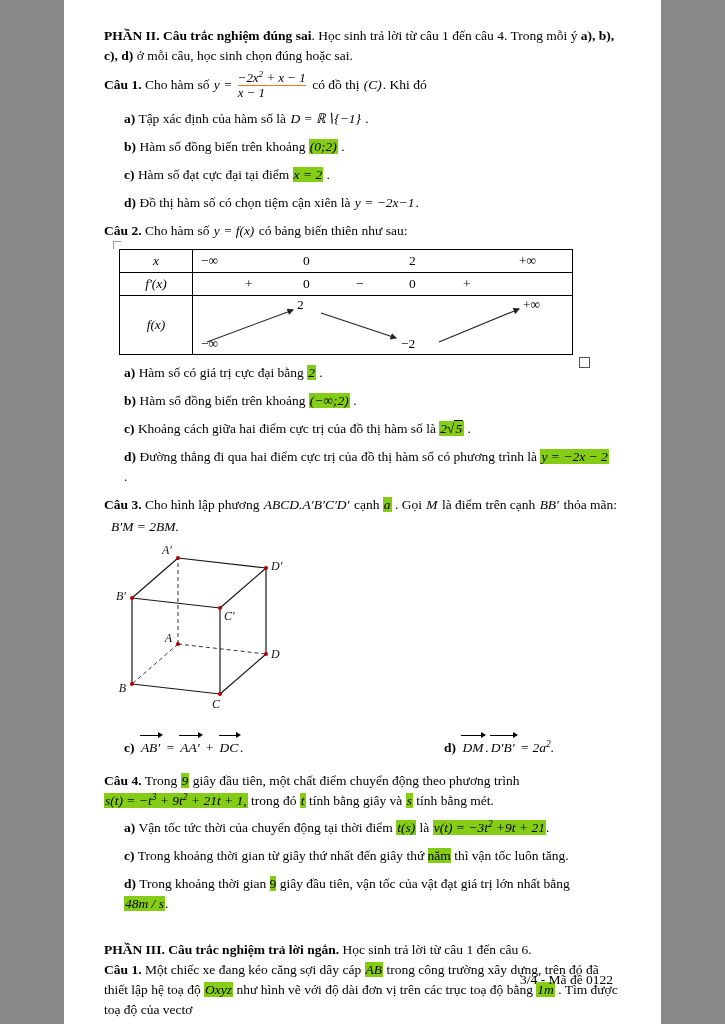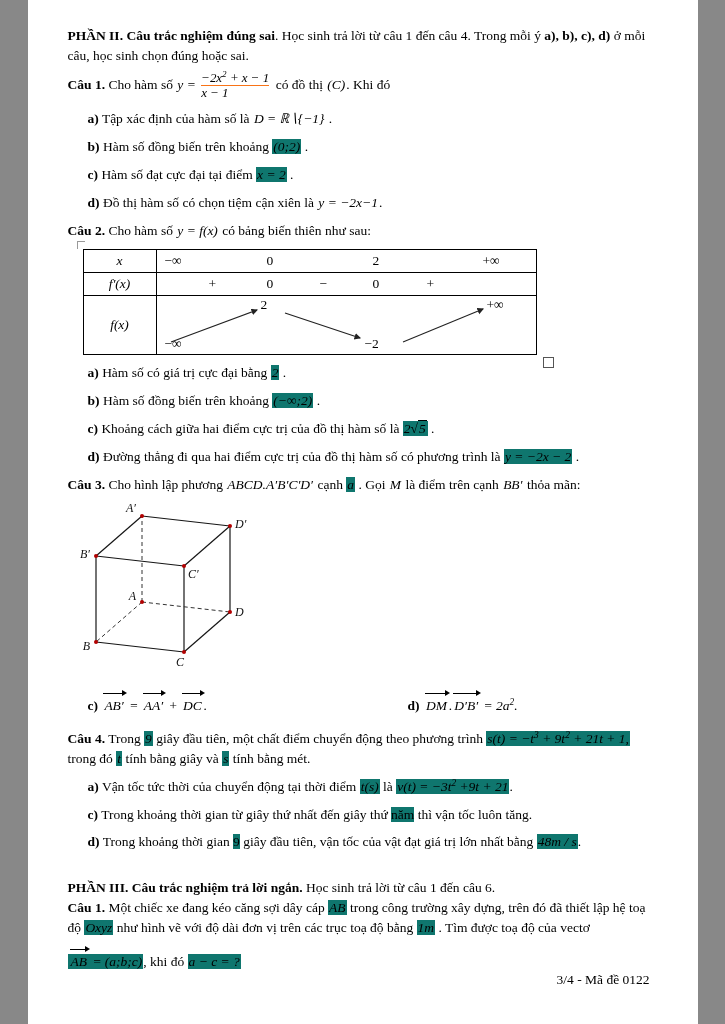--- a/index.html
+++ b/index.html
@@ -1,26 +1,26 @@
 <!DOCTYPE html>
 <html><head>
 <meta charset="utf-8">
 <style>
   html,body{margin:0;padding:0;background:#888;}
   .page{
-    width:670px;height:1024px;margin:0 auto;background:#fff;position:relative;
+    width:597px;height:1024px;margin:0 auto;background:#fff;position:relative;
     font-family:"Liberation Serif","DejaVu Serif",serif;font-size:13.5px;color:#000;
     box-sizing:border-box;padding:26px 40px 0 40px;overflow:hidden;
   }
   p{margin:8px;line-height:1.48;}
   .para{margin:0;}
   .q{margin-top:5px;}
   .item{margin-left:20px;}
   .b{font-weight:700;}
-  .hl{background:#0f766e;}
+  .hl{background:#84cc16;}
   .math{font-style:italic;padding:0 1px;white-space:nowrap;}
   .sup{font-size:0.7em;vertical-align:0.5em;line-height:0;}
   .vec{position:relative;display:inline-block;margin-top:3px;padding:0 2px;}
   .vec::before{content:"";position:absolute;left:1px;right:4px;top:-3px;border-top:1px solid #000;}
   .vec::after{content:"";position:absolute;right:-1px;top:-6px;width:0;height:0;
     border-top:3px solid transparent;border-bottom:3px solid transparent;border-left:5px solid #000;}
   .frac{display:inline-flex;flex-direction:column;vertical-align:middle;text-align:left;
     line-height:1.12;padding:0 2px;font-size:0.96em;}
   .frac .den{border-top:1px solid #f97316;}
   .sqrt{white-space:nowrap;}
@@ -125,20 +125,21 @@
     </div>
     <div class="mini-square"></div>
   </div>
 
   <p class="item"><span class="b">a)</span><span> Hàm số có giá trị cực đại bằng </span><span class="math hl"><span>2</span></span><span> .</span></p>
   <p class="item"><span class="b">b)</span><span> Hàm số đồng biến trên khoảng </span><span class="math hl"><span>(−∞;2)</span></span><span> .</span></p>
   <p class="item"><span class="b">c)</span><span> Khoảng cách giữa hai điểm cực trị của đồ thị hàm số là </span><span class="math hl"><span>2</span><span class="sqrt"><span class="rad">√</span><span class="bdy">5</span></span></span><span> .</span></p>
   <p class="item"><span class="b">d)</span><span> Đường thẳng đi qua hai điểm cực trị của đồ thị hàm số có phương trình là </span><span class="math hl"><span>y = −2x − 2</span></span><span> .</span></p>
 
   <p class="para q"><span class="b">Câu 3.</span><span> Cho hình lập phương </span><span class="math"><span>ABCD.A′B′C′D′</span></span><span> cạnh </span><span class="math hl"><span>a</span></span><span> . Gọi </span><span class="math"><span>M</span></span><span> là điểm trên cạnh </span><span class="math"><span>BB′</span></span><span> thỏa mãn:</span></p>
+  <p class="para line2"><span class="math"><span>B′M = 2BM.</span></span></p>
 
   <div class="figure">
     <svg width="175" height="172" viewBox="0 0 175 172">
       <g>
         <line class="edge" x1="20" y1="144" x2="108" y2="154"></line>
         <line class="edge" x1="108" y1="154" x2="154" y2="114"></line>
         <line class="edge" x1="20" y1="144" x2="20" y2="58"></line>
         <line class="edge" x1="108" y1="154" x2="108" y2="68"></line>
         <line class="edge" x1="154" y1="114" x2="154" y2="28"></line>
         <line class="edge" x1="20" y1="58" x2="108" y2="68"></line>

